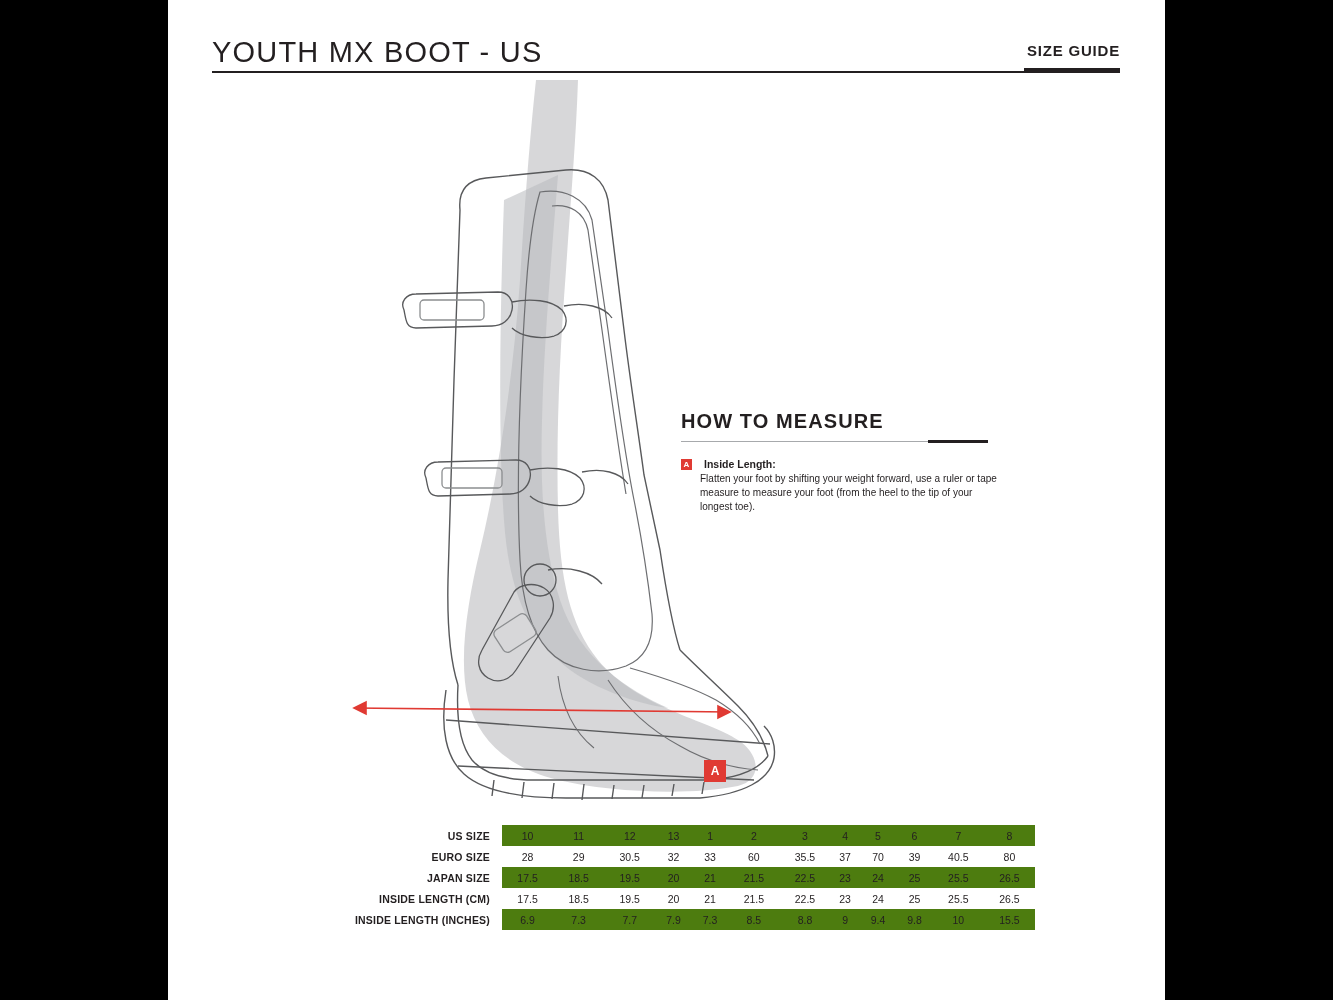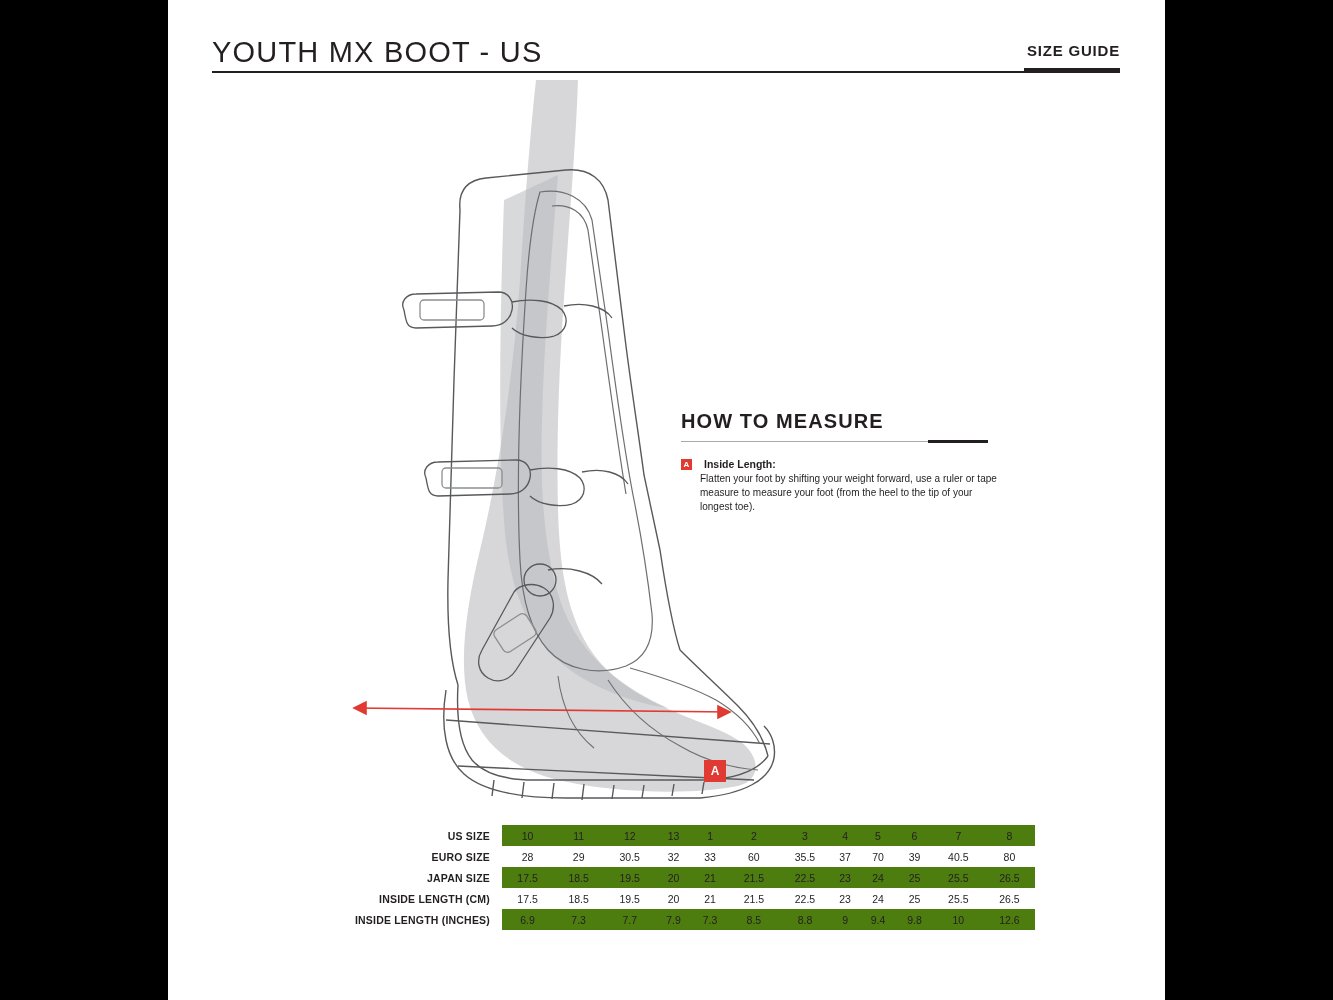--- a/index.html
+++ b/index.html
@@ -345,18 +345,18 @@
         <td>7.3</td>
         <td>7.7</td>
         <td>7.9</td>
         <td>7.3</td>
         <td>8.5</td>
         <td>8.8</td>
         <td>9</td>
         <td>9.4</td>
         <td>9.8</td>
         <td>10</td>
-        <td>12.6</td>
+        <td>15.5</td>
       </tr>
     </tbody>
   </table>
 
 </div>
 
 </body></html>

